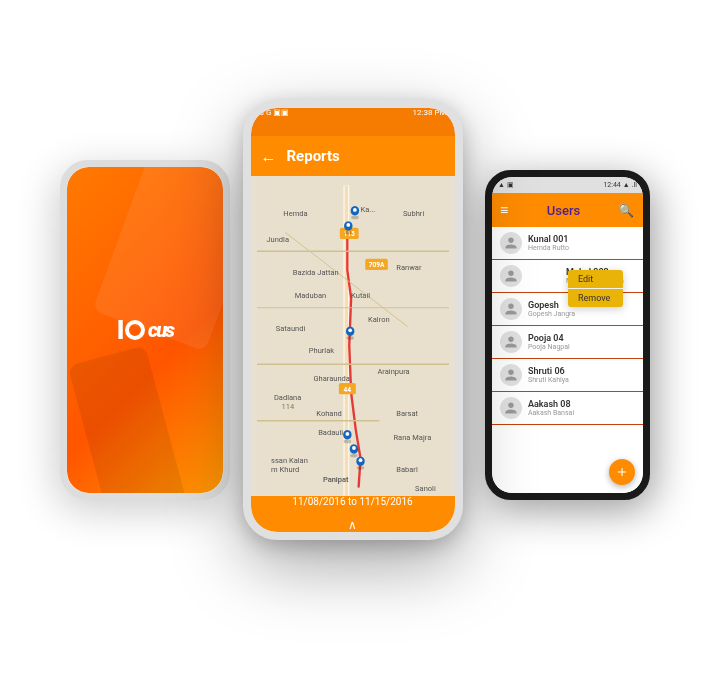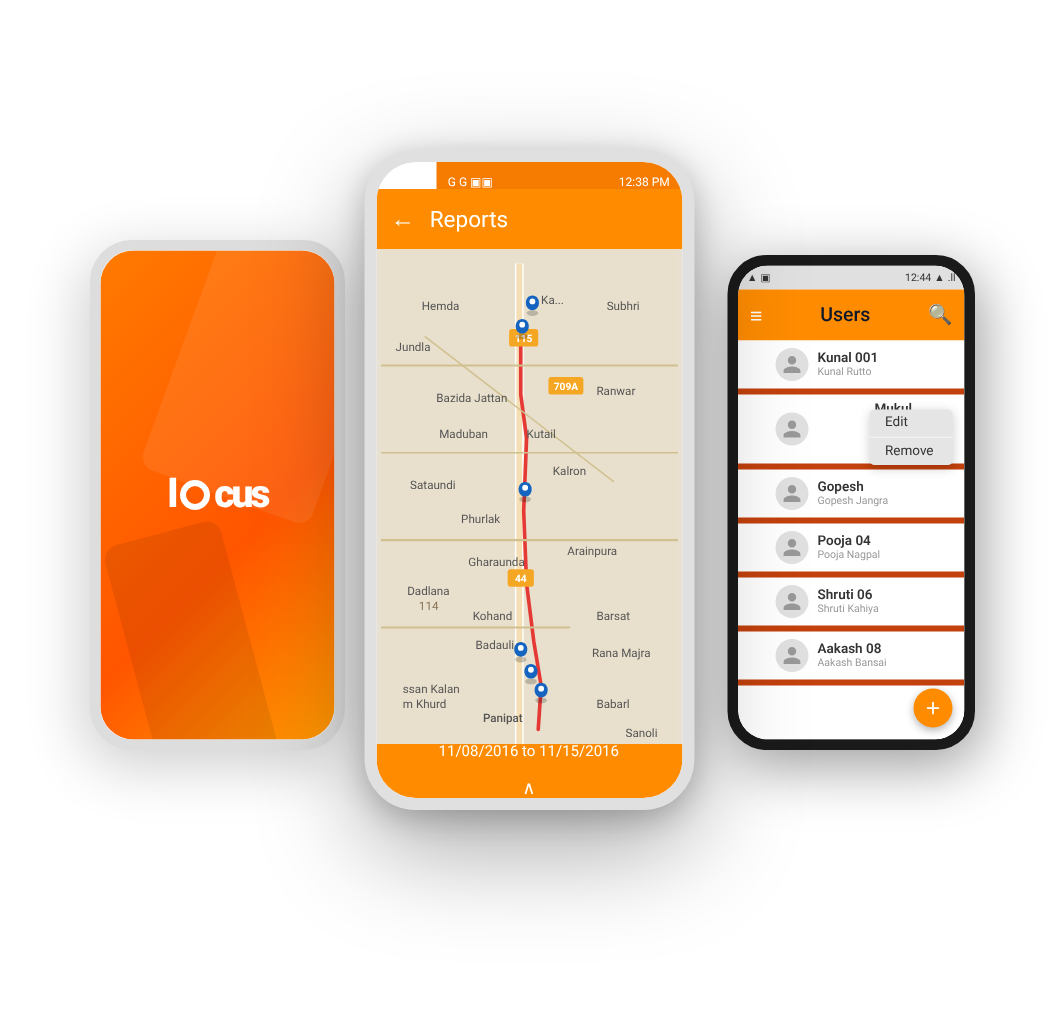--- a/index.html
+++ b/index.html
@@ -139,28 +139,27 @@
       background: #fff;
       border-radius: 26px;
       overflow: hidden;
       display: flex;
       flex-direction: column;
     }
 
     
     .status-bar {
       background: #f57c00;
-      height: 18px;
-      display: flex;
-      align-items: flex-end;
+      height: 28px;
+      display: flex;
+      align-items: flex-start;
       justify-content: space-between;
       padding: 0 8px;
       font-size: 8px;
       color: #fff;
-      margin-left: 40px;
     }
 
     .status-bar .status-left {
       display: flex;
       gap: 3px;
       align-items: center;
     }
 
     .status-bar .status-right {
       display: flex;
@@ -179,21 +178,21 @@
     }
 
     .app-bar .back-arrow {
       color: #fff;
       font-size: 16px;
     }
 
     .app-bar .title {
       color: #fff;
       font-size: 15px;
-      font-weight: 400;
+      font-weight: 700;
     }
 
     
     .map-area {
       flex: 1;
       background: #e8e0d0;
       position: relative;
       overflow: hidden;
     }
 
@@ -268,41 +267,41 @@
       gap: 6px;
       justify-content: space-between;
     }
 
     .right-app-bar .menu-icon {
       color: #fff;
       font-size: 14px;
     }
 
     .right-app-bar .bar-title {
-      color: #0f172a;
+      color: #4c1d95;
       font-size: 13px;
       font-weight: 500;
     }
 
     .right-app-bar .search-icon {
       color: #fff;
       font-size: 13px;
     }
 
     .users-list {
       flex: 1;
       overflow: hidden;
       background: #fff;
     }
 
     .user-item {
       display: flex;
       align-items: center;
-      padding: 5px 25px;
-      border-bottom: 4px solid #c2410c;
+      padding: 5px 8px;
+      border-bottom: 1px solid #c2410c;
       position: relative;
       gap: 6px;
     }
 
     .user-avatar {
       width: 22px;
       height: 22px;
       border-radius: 50%;
       background: #e0e0e0;
       display: flex;
@@ -327,23 +326,23 @@
       color: #333;
     }
 
     .user-sub {
       font-size: 7px;
       color: #999;
     }
 
     .context-menu {
       position: absolute;
-      right: 8px;
+      right: 20px;
       top: 10px;
-      background: #e5e5e5;
+      background: #eab308;
       box-shadow: 0 2px 8px rgba(0,0,0,0.2);
       border-radius: 3px;
       z-index: 20;
       min-width: 55px;
     }
 
     .context-menu-item {
       padding: 4px 10px;
       font-size: 9px;
       color: #333;
@@ -380,21 +379,21 @@
 
 <div class="scene">
 
   <div class="phone phone-left">
     <div class="side-btn vol-up"></div>
     <div class="side-btn vol-down"></div>
     <div class="phone-inner">
       <div class="locus-logo">
         <span style="font-size:26px;font-weight:900;color:#fff;letter-spacing:-2px;">l</span>
         <div class="locus-o"></div>
-        <span style="font-size:26px;font-weight:900;color:#fff;letter-spacing:-2px;">cus</span>
+        <span style="font-size:20px;font-weight:900;color:#fff;letter-spacing:-2px;font-style:italic;">cus</span>
       </div>
     </div>
   </div>
 
   <div class="phone phone-center">
     <div class="phone-inner">
 
       <div class="status-bar">
         <div class="status-left">
           <span>G G ▣▣</span>
@@ -528,21 +527,21 @@
       <div class="users-list" style="position:relative;">
 
         <div class="user-item">
           <div class="user-avatar">
             <svg viewBox="0 0 24 24" xmlns="http://www.w3.org/2000/svg">
                 <path d="M12 12c2.7 0 4.8-2.1 4.8-4.8S14.7 2.4 12 2.4 7.2 4.5 7.2 7.2 9.3 12 12 12zm0 2.4c-3.2 0-9.6 1.6-9.6 4.8v2.4h19.2v-2.4c0-3.2-6.4-4.8-9.6-4.8z"></path>
               </svg>
           </div>
           <div class="user-info">
             <div class="user-name">Kunal 001</div>
-            <div class="user-sub">Kunal Rutto</div>
+            <div class="user-sub">Hemda Rutto</div>
           </div>
         </div>
 
         <div class="user-item" style="position:relative;gap:44px;">
           <div class="user-avatar">
             <svg viewBox="0 0 24 24" xmlns="http://www.w3.org/2000/svg">
                 <path d="M12 12c2.7 0 4.8-2.1 4.8-4.8S14.7 2.4 12 2.4 7.2 4.5 7.2 7.2 9.3 12 12 12zm0 2.4c-3.2 0-9.6 1.6-9.6 4.8v2.4h19.2v-2.4c0-3.2-6.4-4.8-9.6-4.8z"></path>
               </svg>
           </div>
           <div class="user-info">

